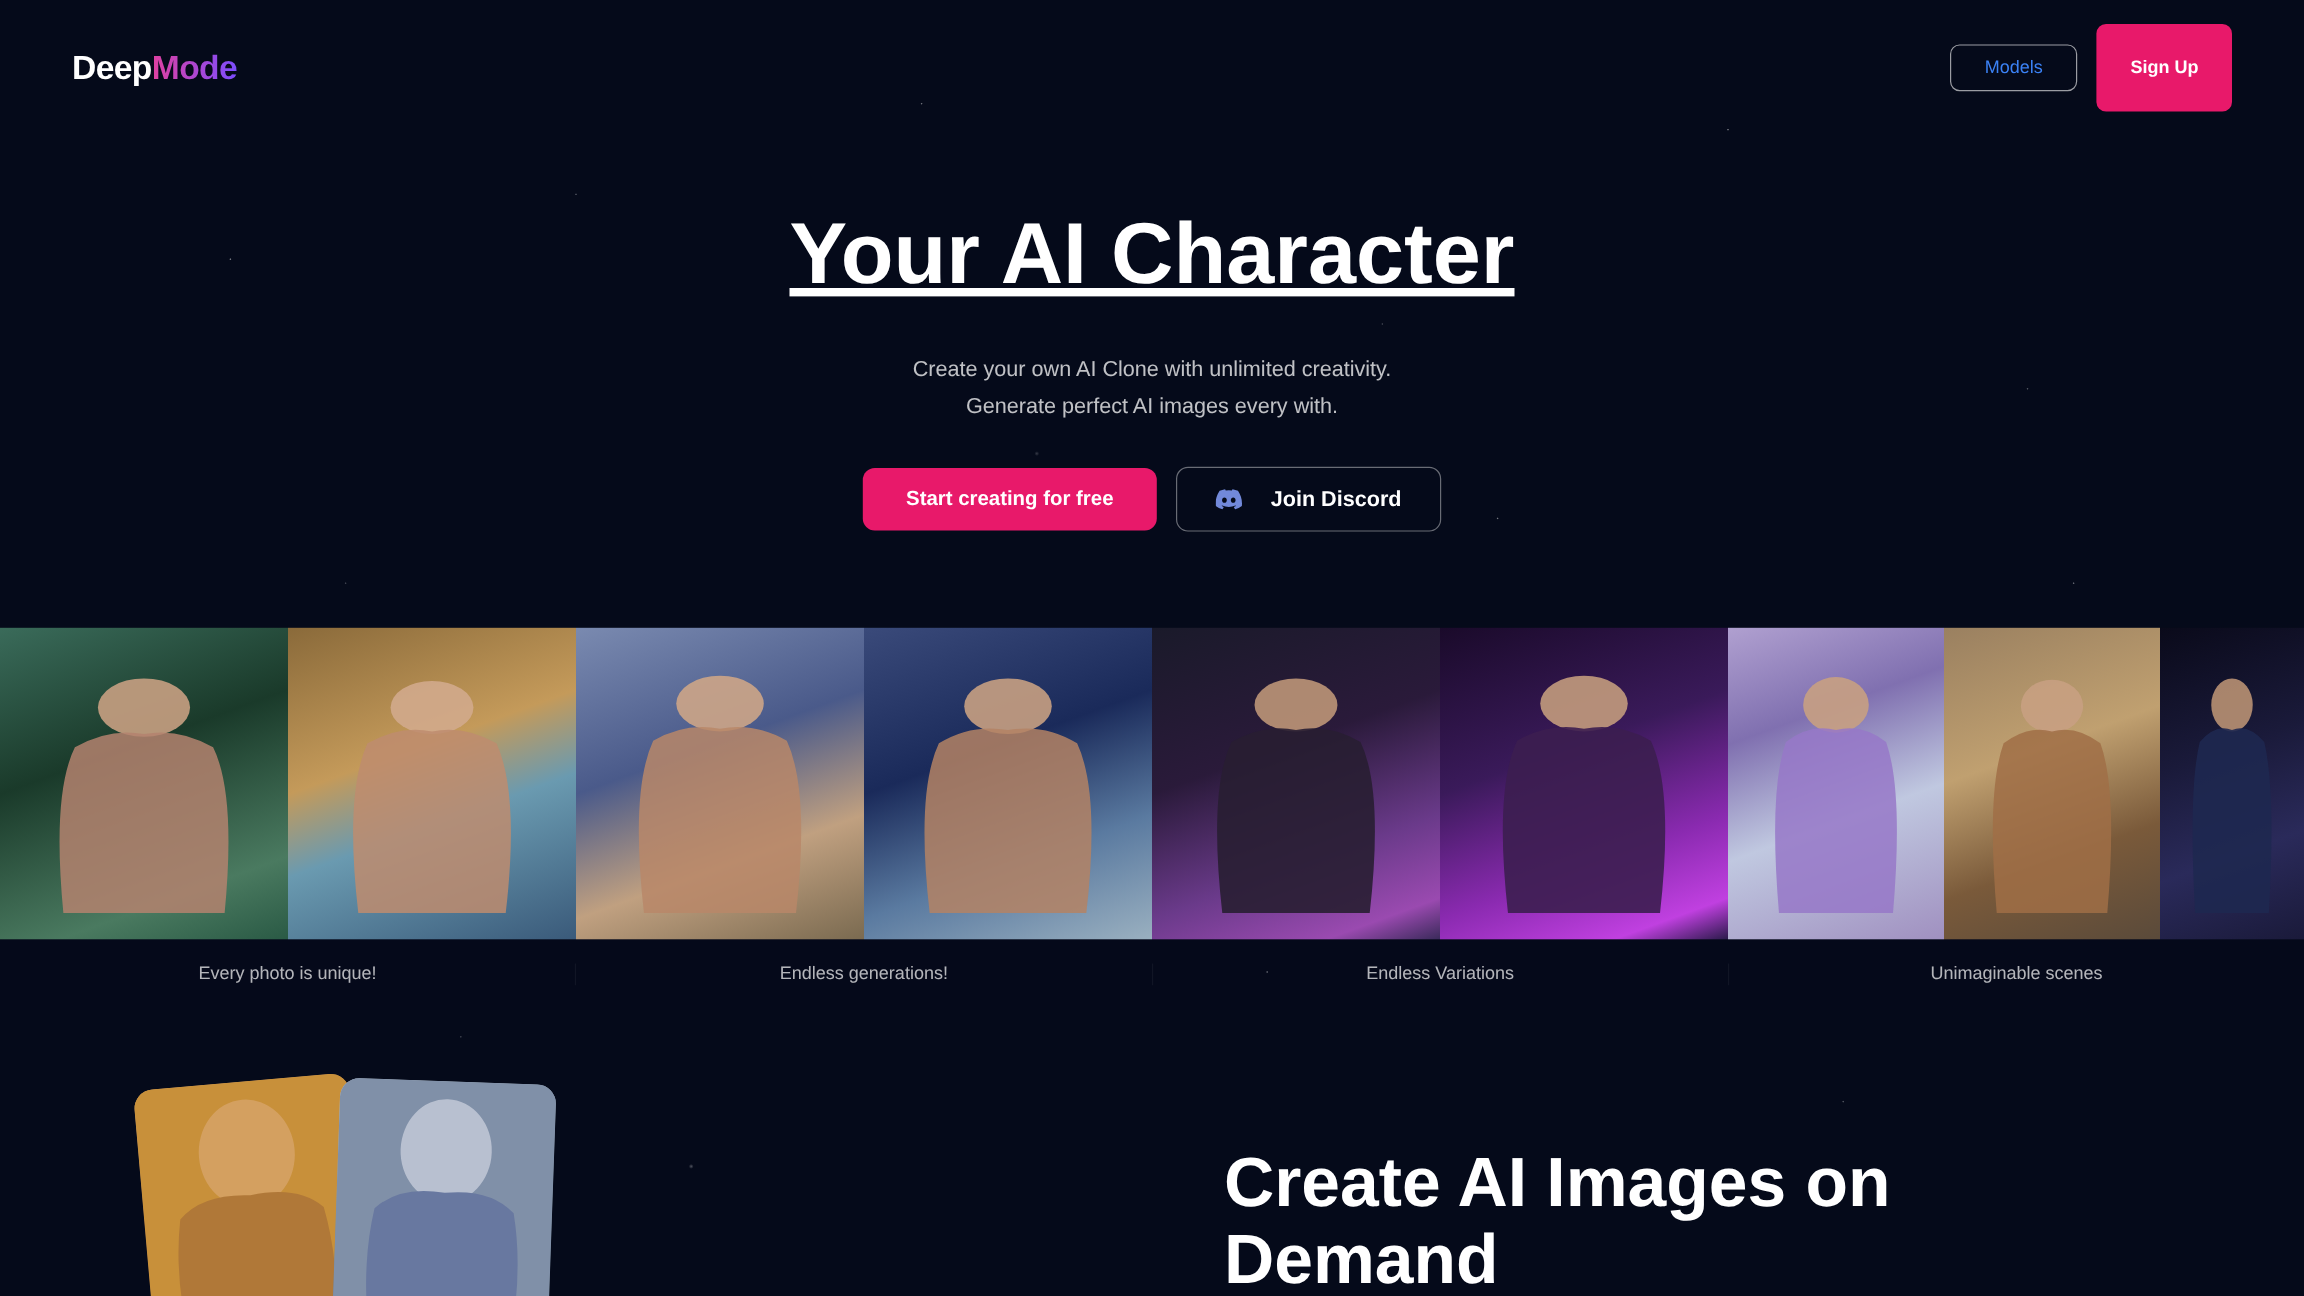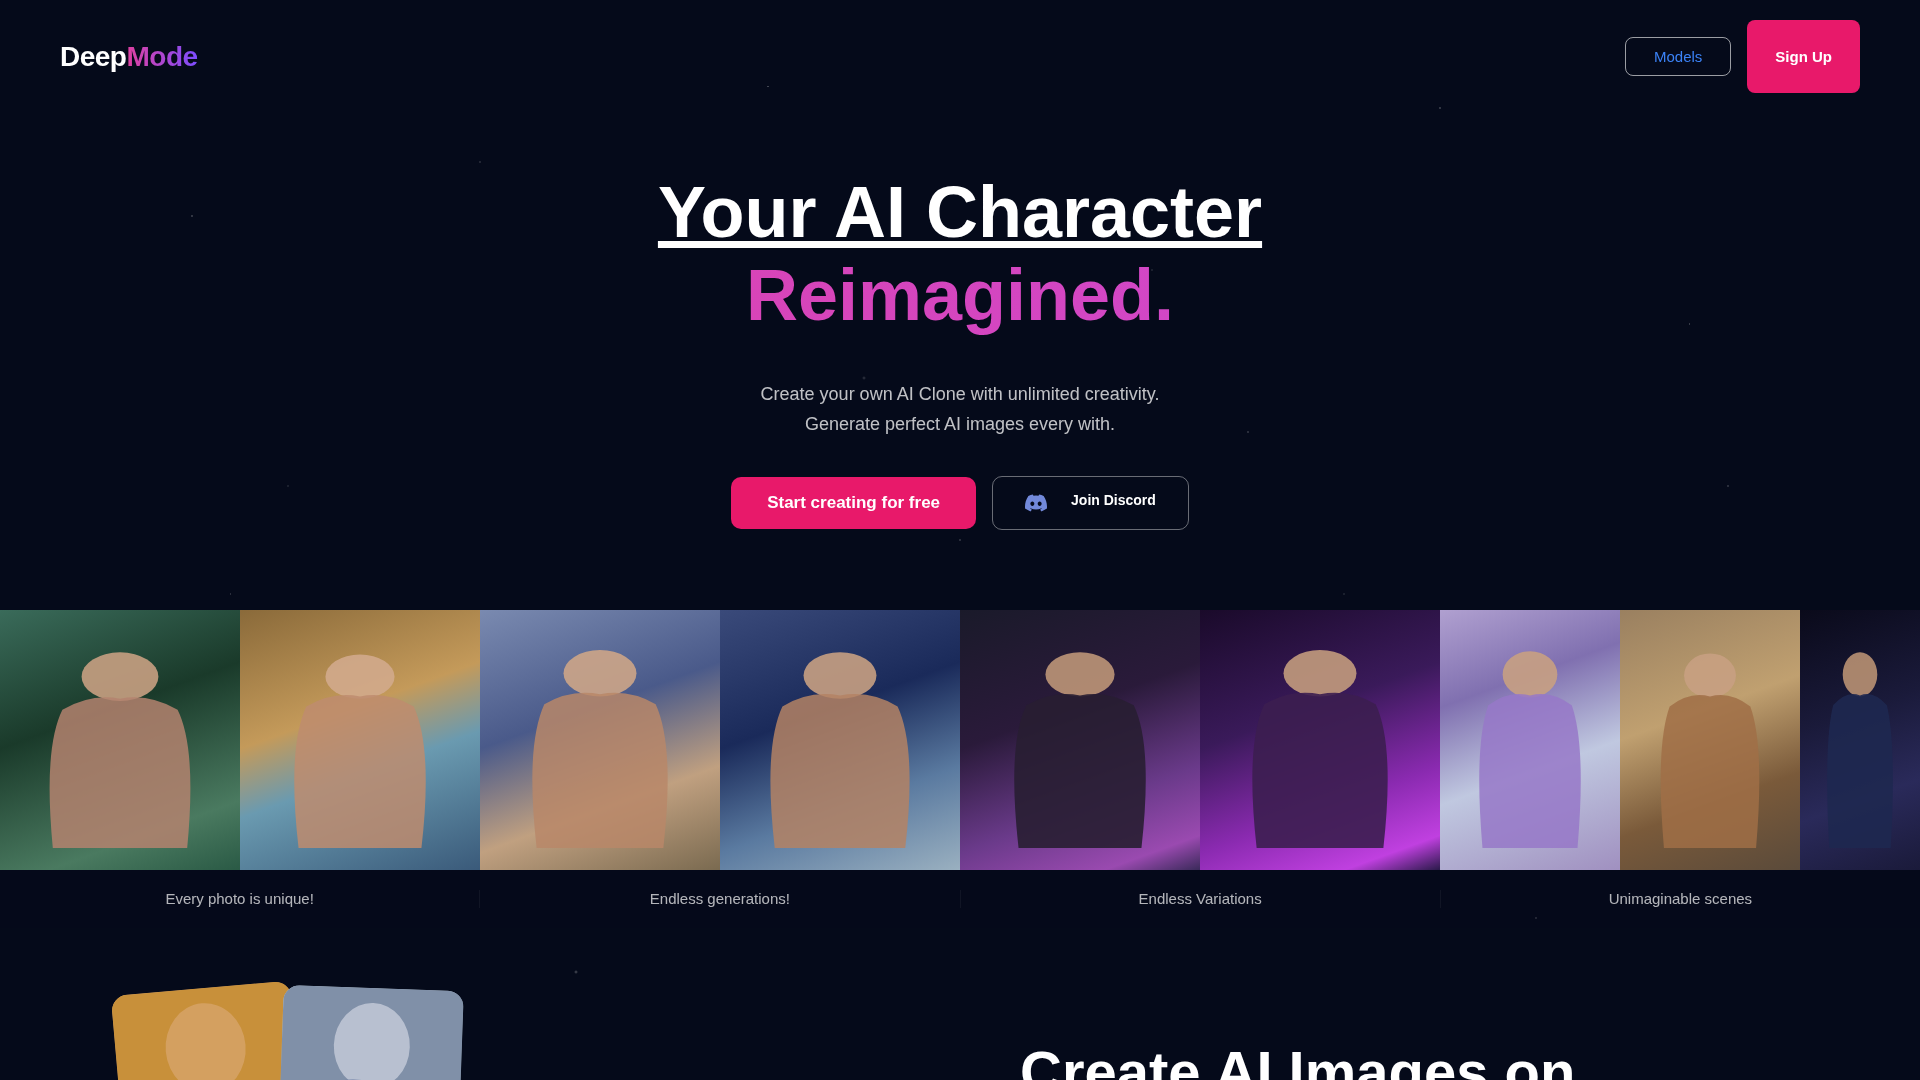--- a/index.html
+++ b/index.html
@@ -149,24 +149,25 @@
       font-weight: 700;
       cursor: pointer;
     }
 
     .btn-discord {
       background: transparent;
       border: 1.5px solid rgba(255,255,255,0.4);
       color: #ffffff;
       padding: 15px 32px;
       border-radius: 10px;
-      font-size: 14px;
+      font-size: 18px;
       font-weight: 600;
       cursor: pointer;
       display: flex;
+      align-items: center;
       gap: 24px;
     }
 
     .discord-icon {
       width: 22px;
       height: 22px;
       fill: #7289da;
     }
 
     
@@ -306,21 +307,20 @@
   </div>
   <div class="nav-actions">
     <button class="btn-models">Models</button>
     <button class="btn-signup">Sign Up</button>
   </div>
 </nav>
 
 <section class="hero">
   <h1>
     <div class="hero-title-line1">Your AI Character</div>
-    <div class="hero-title-line2">Reimagined.</div>
   </h1>
   <p class="hero-subtitle">
     <span>Create your own AI Clone with unlimited creativity.</span><br>
     <span>Generate perfect AI images every with.</span>
   </p>
   <div class="hero-buttons">
     <button class="btn-start">Start creating for free</button>
     <button class="btn-discord">
       <svg class="discord-icon" viewBox="0 0 24 24" xmlns="http://www.w3.org/2000/svg">
         <path d="M20.317 4.37a19.791 19.791 0 0 0-4.885-1.515.074.074 0 0 0-.079.037c-.21.375-.444.864-.608 1.25a18.27 18.27 0 0 0-5.487 0 12.64 12.64 0 0 0-.617-1.25.077.077 0 0 0-.079-.037A19.736 19.736 0 0 0 3.677 4.37a.07.07 0 0 0-.032.027C.533 9.046-.32 13.58.099 18.057c.002.022.015.043.031.056a19.9 19.9 0 0 0 5.993 3.03.078.078 0 0 0 .084-.028c.462-.63.874-1.295 1.226-1.994a.076.076 0 0 0-.041-.106 13.107 13.107 0 0 1-1.872-.892.077.077 0 0 1-.008-.128 10.2 10.2 0 0 0 .372-.292.074.074 0 0 1 .077-.01c3.928 1.793 8.18 1.793 12.062 0a.074.074 0 0 1 .078.01c.12.098.246.198.373.292a.077.077 0 0 1-.006.127 12.299 12.299 0 0 1-1.873.892.077.077 0 0 0-.041.107c.36.698.772 1.362 1.225 1.993a.076.076 0 0 0 .084.028 19.839 19.839 0 0 0 6.002-3.03.077.077 0 0 0 .032-.054c.5-5.177-.838-9.674-3.549-13.66a.061.061 0 0 0-.031-.03zM8.02 15.33c-1.183 0-2.157-1.085-2.157-2.419 0-1.333.956-2.419 2.157-2.419 1.21 0 2.176 1.096 2.157 2.42 0 1.333-.956 2.418-2.157 2.418zm7.975 0c-1.183 0-2.157-1.085-2.157-2.419 0-1.333.955-2.419 2.157-2.419 1.21 0 2.176 1.096 2.157 2.42 0 1.333-.946 2.418-2.157 2.418z"></path>

